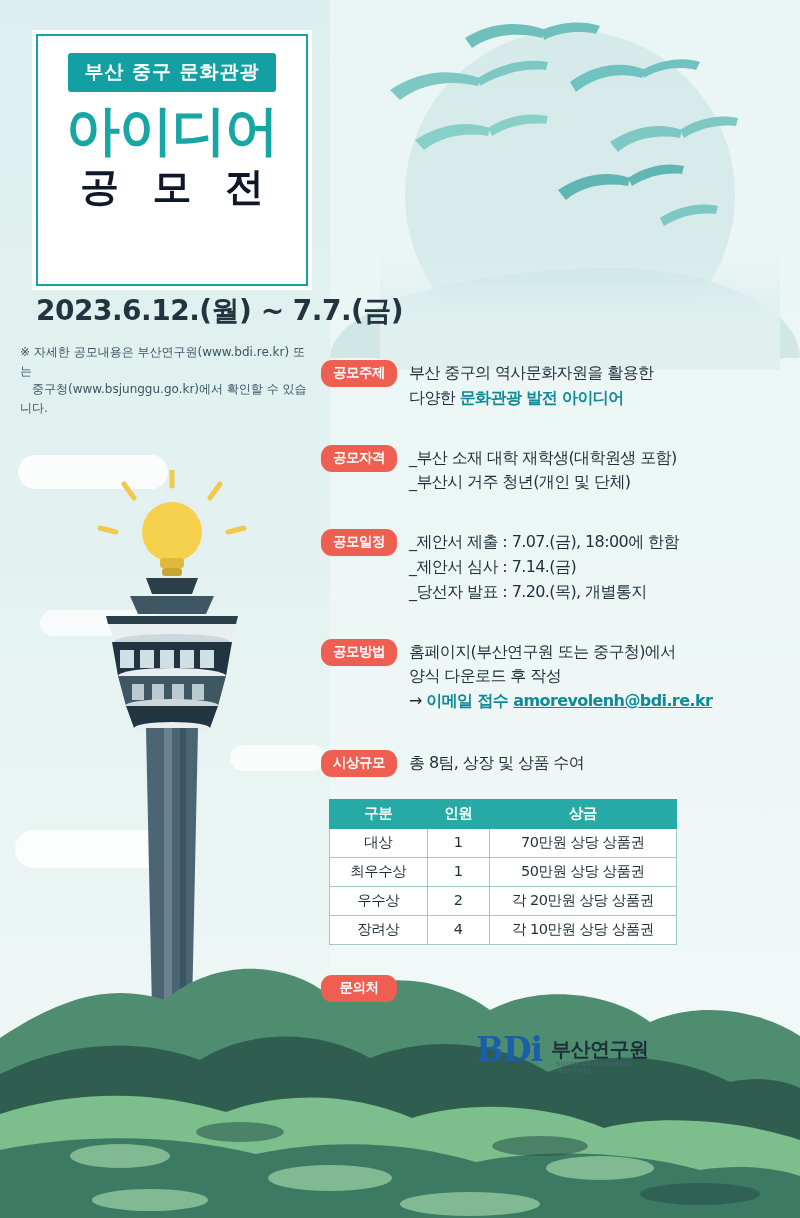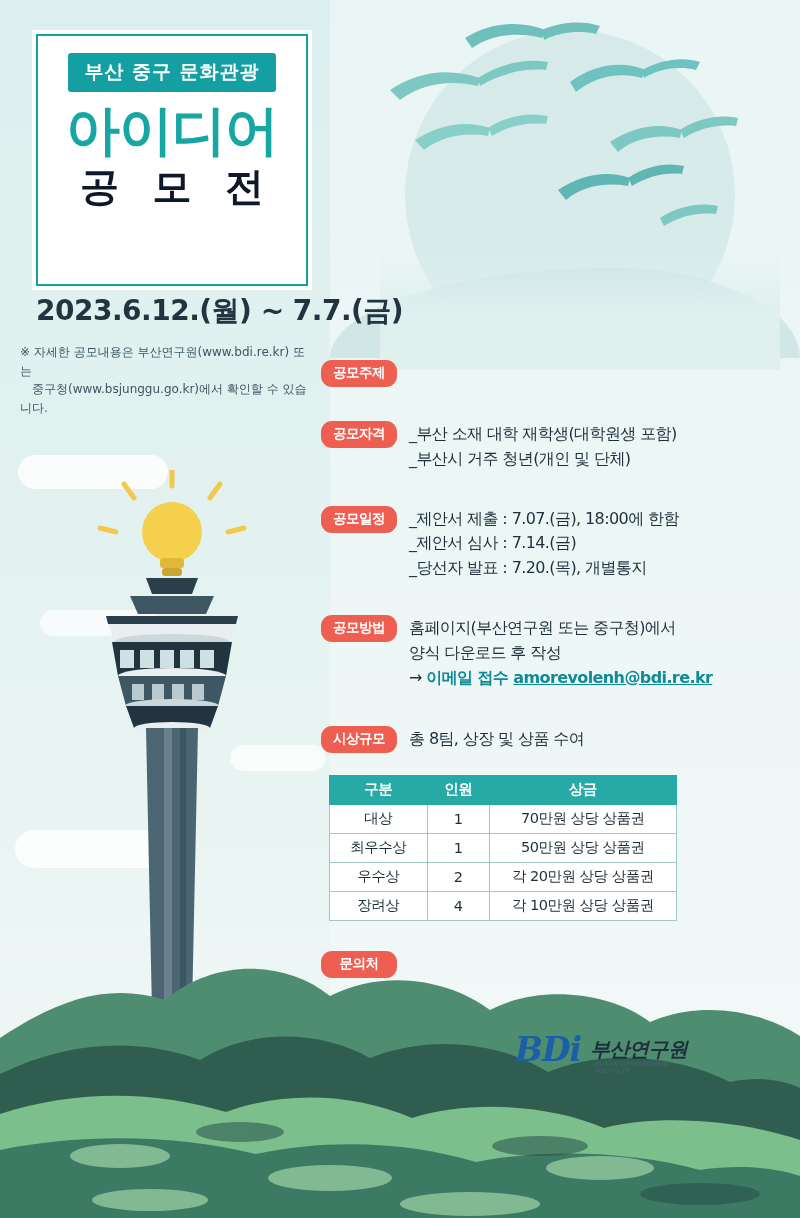--- a/index.html
+++ b/index.html
@@ -208,25 +208,24 @@
     color: #1d2f3a;
     letter-spacing: -0.5px;
   }
   table.prize col.c1 { width: 98px; }
   table.prize col.c2 { width: 62px; }
   table.prize col.c3 { width: 188px; }
 
   
   .logo {
     position: absolute;
-    left: 515px;
+    left: 476px;
     top: 1030px;
     display: flex;
     align-items: center;
-    font-style: italic;
   }
   .logo-bdi {
     font-family: "DejaVu Serif", "Liberation Serif", serif;
     font-size: 33px;
     font-weight: bold;
     color: #1b5fa8;
     letter-spacing: -1px;
   }
   .logo-kr {
     margin-left: 9px;
@@ -366,20 +365,26 @@
 
   <div class="note">
     <span>※ 자세한 공모내용은 부산연구원(www.bdi.re.kr) 또는</span><br>
     <span style="padding-left:12px;">중구청(www.bsjunggu.go.kr)에서 확인할 수 있습니다.</span>
   </div>
 
   <div class="rows">
 
     <div class="row">
       <div class="tag">공모주제</div>
+      <div class="body">
+        <div>부산 중구의 역사문화자원을 활용한</div>
+        <div>
+          <span>다양한 </span><span class="hl">문화관광 발전 아이디어</span>
+        </div>
+      </div>
     </div>
 
     <div class="row" style="margin-top:34px;">
       <div class="tag">공모자격</div>
       <div class="body">
         <div>_부산 소재 대학 재학생(대학원생 포함)</div>
         <div>_부산시 거주 청년(개인 및 단체)</div>
       </div>
     </div>
 

